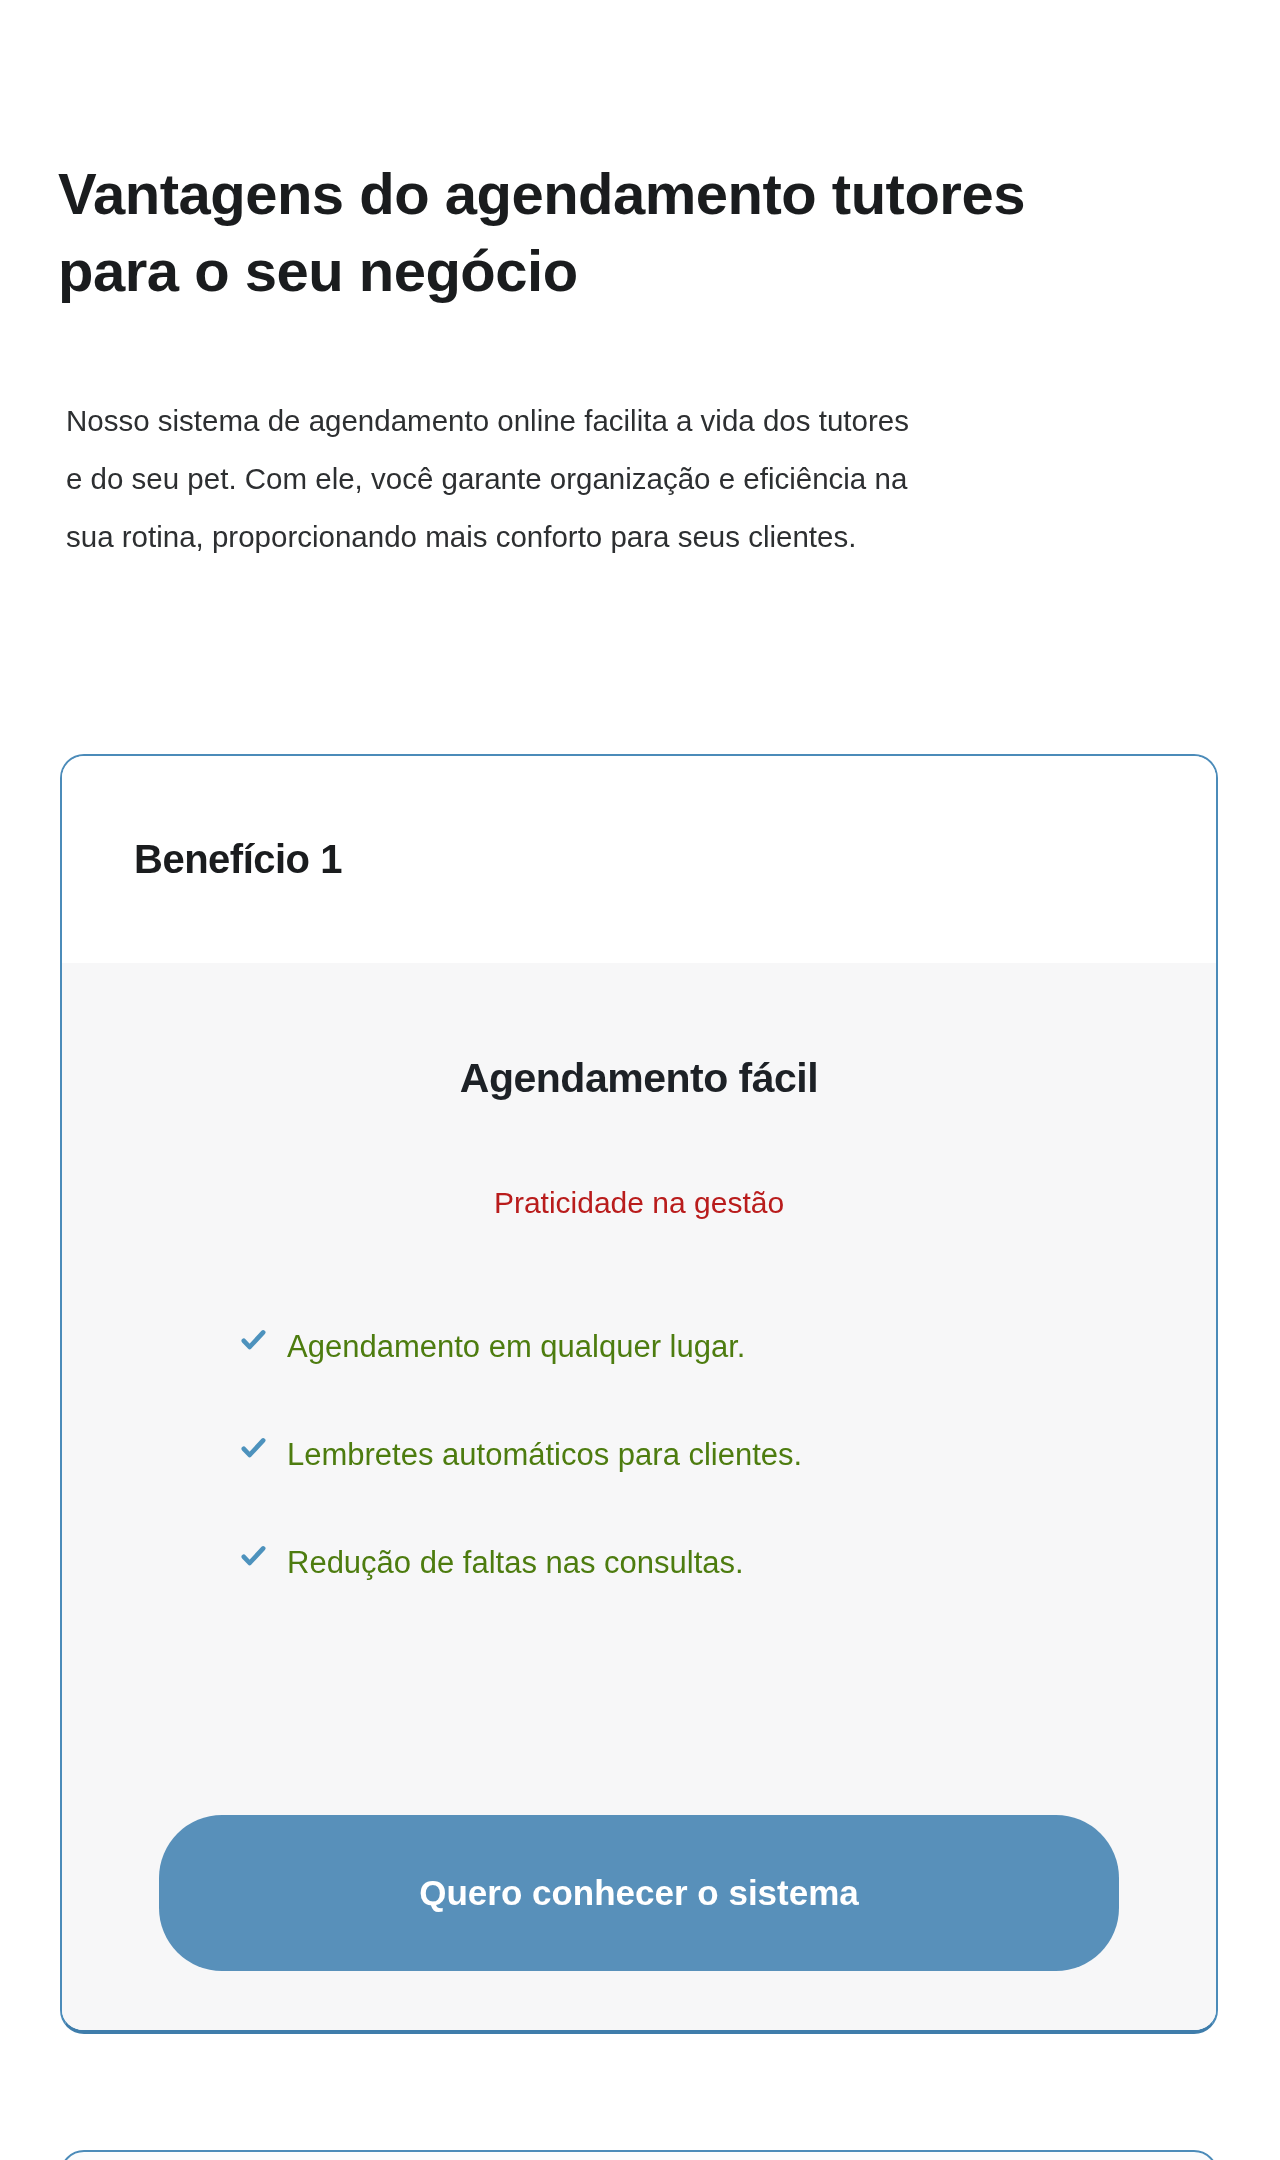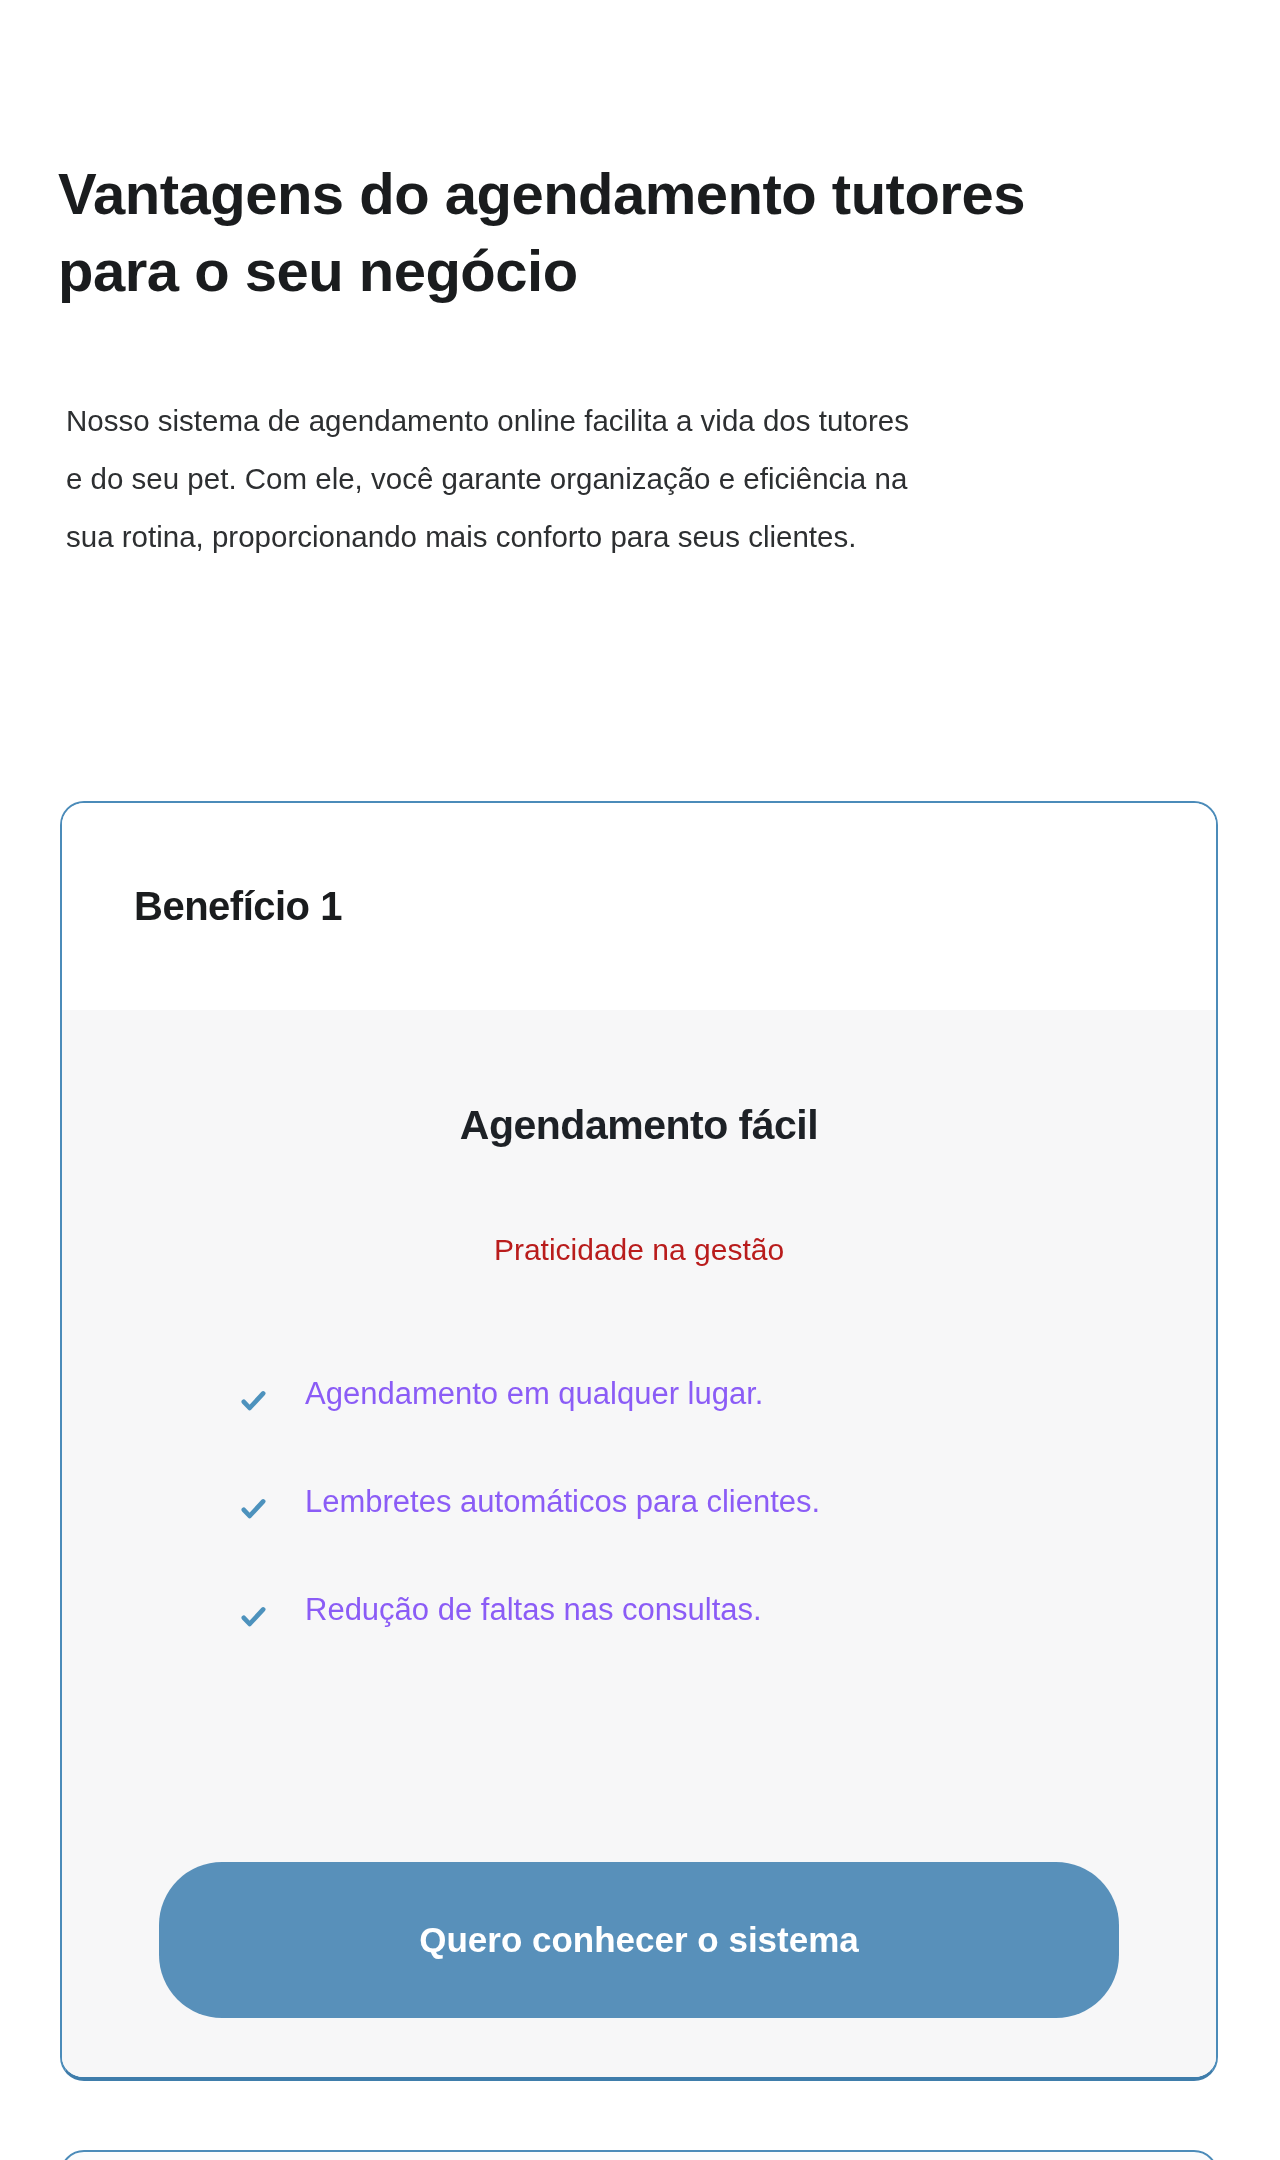--- a/index.html
+++ b/index.html
@@ -29,21 +29,21 @@
     letter-spacing:-0.5px;
     color:var(--heading-text);
   }
   .intro-paragraph{
     position:absolute;left:58px;top:384px;width:845px;
     margin:8px;
     font-size:29.5px;line-height:58px;font-weight:400;
     color:var(--body-text);
   }
   .benefit-card{
-    position:absolute;left:60px;top:801px;
+    position:absolute;left:60px;top:754px;
     width:1158px;height:1280px;
     background:#ffffff;
     border:2px solid var(--card-border);
     border-bottom:4px solid var(--card-border-bottom);
     border-radius:24px;
     display:flex;flex-direction:column;
     overflow:hidden;
   }
   .card-header{
     flex:none;height:207px;
@@ -69,24 +69,24 @@
     margin:84px 0 0 0;
     font-size:30px;font-weight:400;
     color:#b91c1c;
   }
   .benefit-list{
     list-style:none;
     margin:104px 0 0 176px;padding:0;
     text-align:left;
   }
   .list-item{
-    display:flex;align-items:flex-end;gap:36px;
+    display:flex;align-items:flex-start;gap:18px;
     margin:0 0 63px 0;
     font-size:31px;line-height:45px;
-    color:#8b5cf6;
+    color:#4d7c0f;
   }
   .check-icon{
     flex:none;width:31px;height:31px;
     display:inline-flex;align-items:center;justify-content:center;
   }
   .check-icon svg{width:31px;height:31px;display:block;}
   .cta-button{
     position:absolute;
     left:50%;transform:translateX(-50%);
     top:1059px;

